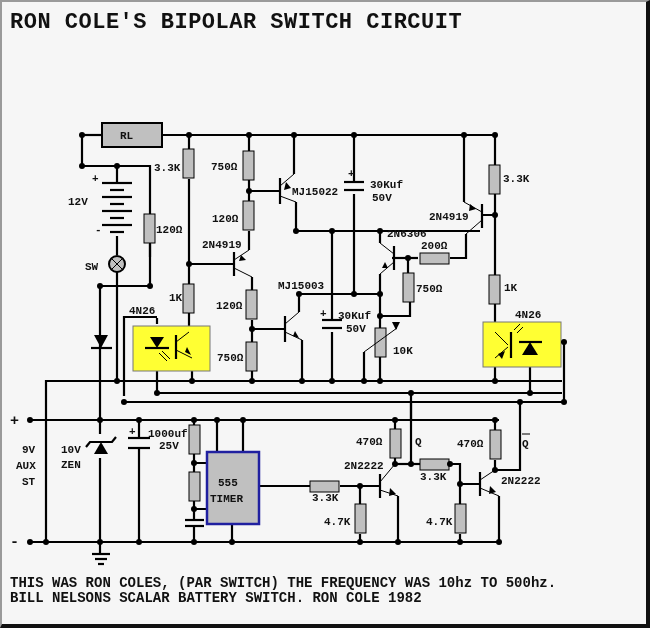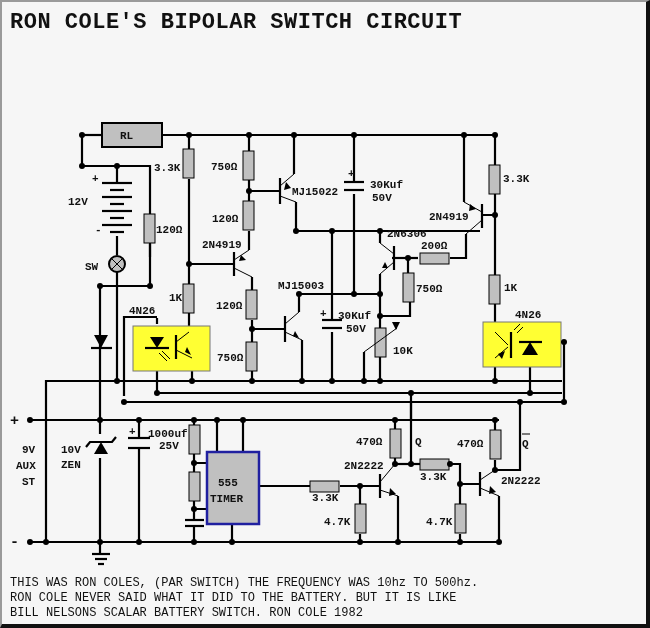--- a/index.html
+++ b/index.html
@@ -8,21 +8,21 @@
   #title{position:absolute;left:8px;top:8px;font-family:"Liberation Mono","DejaVu Sans Mono",monospace;font-weight:bold;font-size:22px;letter-spacing:0.5px;color:#111;white-space:nowrap;}
   svg{position:absolute;left:0;top:0;}
   .w{stroke:#000;stroke-width:2.2;fill:none;}
   .thin{stroke:#000;stroke-width:1;fill:none;}
   .res{fill:#c0c0c0;stroke:#000;stroke-width:1;}
   .dot{fill:#000;}
   .lbl{font-family:"Liberation Mono","DejaVu Sans Mono",monospace;font-weight:bold;font-size:11px;fill:#111;}
   .opto{fill:#ffff33;stroke:#777;stroke-width:1;}
   .chip{fill:#c0c0c0;stroke:#2020a0;stroke-width:2.5;}
   .relay{fill:#c0c0c0;stroke:#000;stroke-width:2;}
-  #notes{position:absolute;left:8px;top:574px;font-family:"Liberation Mono","DejaVu Sans Mono",monospace;font-weight:normal;font-size:12px;line-height:15px;color:#111;}
+  #notes{position:absolute;left:8px;top:574px;font-family:"Liberation Mono","DejaVu Sans Mono",monospace;font-weight:bold;font-size:14px;line-height:15px;color:#111;}
   #notes div{white-space:nowrap;}
 </style>
 </head>
 <body>
 
 <div id="frame">
   <div id="title">RON COLE'S BIPOLAR SWITCH CIRCUIT</div>
 
   <svg width="650" height="628" viewBox="0 0 650 628">
 
@@ -398,16 +398,15 @@
         <circle class="dot" cx="230" cy="540" r="3"></circle>
       <circle class="dot" cx="358" cy="540" r="3"></circle>
         <circle class="dot" cx="396" cy="540" r="3"></circle>
       <circle class="dot" cx="458" cy="540" r="3"></circle>
         <circle class="dot" cx="497" cy="540" r="3"></circle>
     </g>
   </svg>
 
   <div id="notes">
     <div>THIS WAS RON COLES, (PAR SWITCH) THE FREQUENCY WAS 10hz TO 500hz.</div>
-    <div>RON COLE NEVER SAID WHAT IT DID TO THE BATTERY. BUT IT IS LIKE</div>
     <div>BILL NELSONS SCALAR BATTERY SWITCH. RON COLE 1982</div>
   </div>
 </div>
 
 </body></html>

